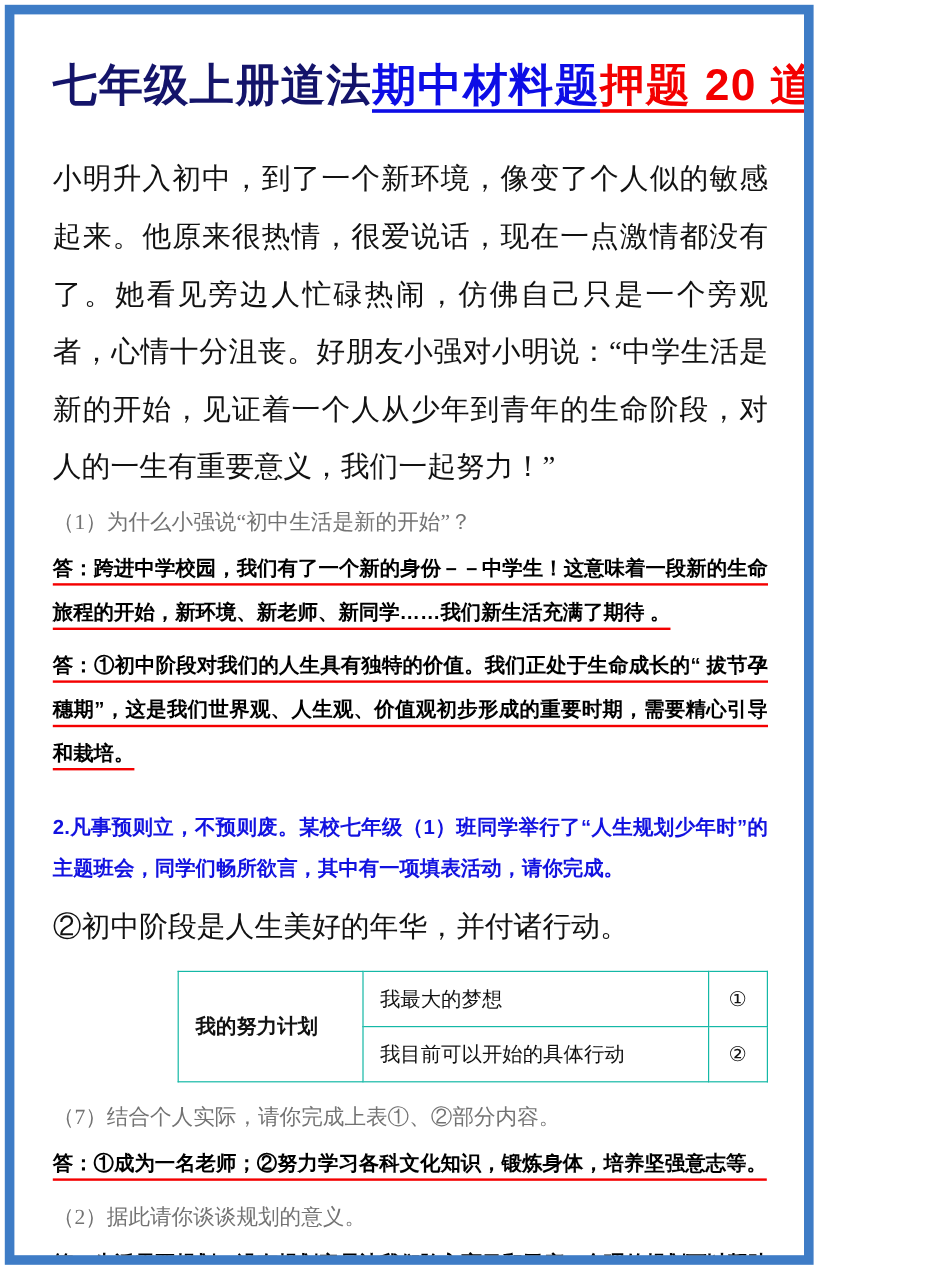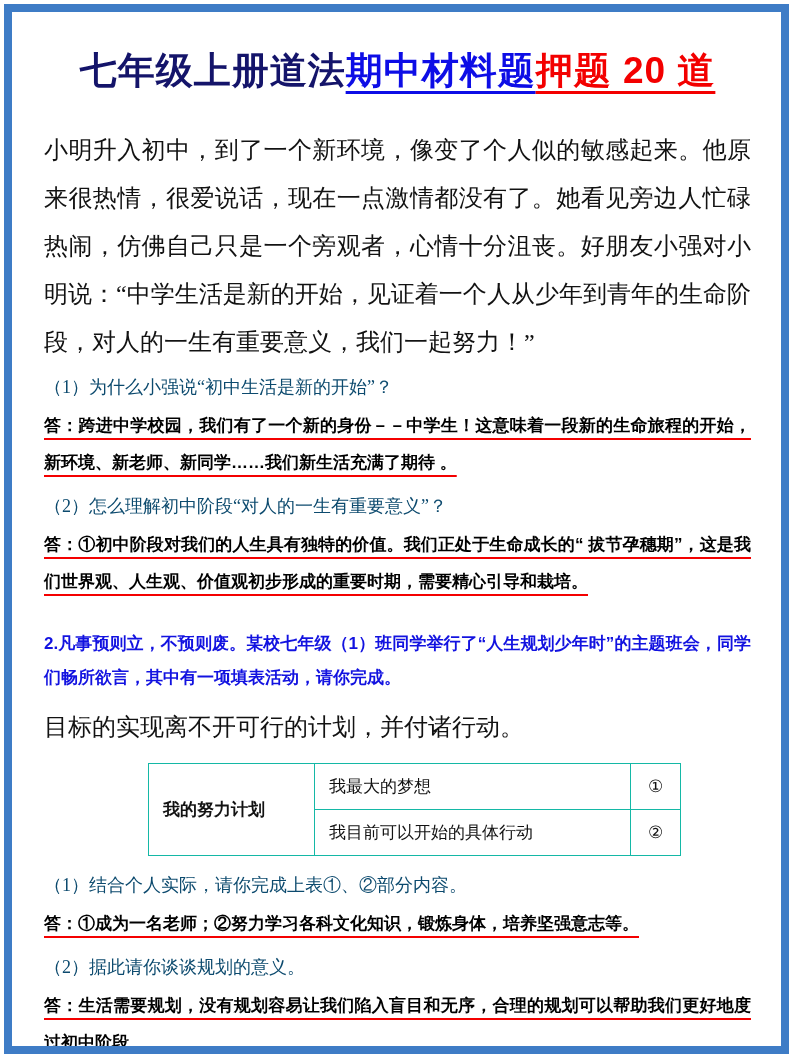--- a/index.html
+++ b/index.html
@@ -3,21 +3,21 @@
 <meta charset="utf-8">
 <style>
   * { margin:0; padding:0; box-sizing:border-box; }
   html, body { background:#ffffff; }
   body {
     width:793px; height:1058px;
     padding:4px;
     font-family:"Liberation Serif", serif;
   }
   .frame {
-    width:785px; height:1050px;
+    width:674px; height:1050px;
     border:8px solid #3e7cc6;
     background:#ffffff;
     overflow:hidden;
   }
   .page {
     padding:16px 30px 20px 32px;
   }
   
   .title {
     text-align:center;
@@ -58,21 +58,21 @@
   }
   
   .body-text {
     color:#121212;
     font-size:24px;
     line-height:2.0;
     text-align:justify;
     margin:2px 0;
   }
   .sub {
-    color:#0c4a6e;
+    color:#737373;
     font-size:18px;
     line-height:1.9;
     margin:4px 0;
   }
   
   .answer {
     color:#000000;
     font-family:"Liberation Sans", sans-serif;
     font-weight:bold;
     font-size:17px;
@@ -105,39 +105,38 @@
 <body>
 
 <div class="frame">
   <main class="page">
 
     <h1 class="title"><span class="title-grade">七年级上册道法</span><span class="title-mid">期中材料题</span><span class="title-count">押题 20 道</span></h1>
 
     <p class="body-text">小明升入初中，到了一个新环境，像变了个人似的敏感起来。他原来很热情，很爱说话，现在一点激情都没有了。她看见旁边人忙碌热闹，仿佛自己只是一个旁观者，心情十分沮丧。好朋友小强对小明说：“中学生活是新的开始，见证着一个人从少年到青年的生命阶段，对人的一生有重要意义，我们一起努力！”</p>
     <p class="sub">（1）为什么小强说“初中生活是新的开始”？</p>
     <p class="answer">答：跨进中学校园，我们有了一个新的身份－－中学生！这意味着一段新的生命旅程的开始，新环境、新老师、新同学……我们新生活充满了期待 。</p>
-    <p class="sub">（2）怎么理解初中阶段“对人的一生有重要意义”？</p>
     <p class="answer">答：①初中阶段对我们的人生具有独特的价值。我们正处于生命成长的“ 拔节孕穗期”，这是我们世界观、人生观、价值观初步形成的重要时期，需要精心引导和栽培。</p>
 
     <p class="qheader q2">2.凡事预则立，不预则废。某校七年级（1）班同学举行了“人生规划少年时”的主题班会，同学们畅所欲言，其中有一项填表活动，请你完成。</p>
-    <p class="body-text">目标的实现离不开可行的计划，并付诸行动。</p>
+    <p class="body-text">②初中阶段是人生美好的年华，并付诸行动。</p>
 
     <table class="plan-table">
       <tbody>
         <tr>
           <td class="label-cell" rowspan="2">我的努力计划</td>
           <td class="item-cell">我最大的梦想</td>
           <td class="mark-cell">①</td>
         </tr>
         <tr>
           <td class="item-cell">我目前可以开始的具体行动</td>
           <td class="mark-cell">②</td>
         </tr>
       </tbody>
     </table>
 
-    <p class="sub">（1）结合个人实际，请你完成上表①、②部分内容。</p>
+    <p class="sub">（7）结合个人实际，请你完成上表①、②部分内容。</p>
     <p class="answer">答：①成为一名老师；②努力学习各科文化知识，锻炼身体，培养坚强意志等。</p>
     <p class="sub">（2）据此请你谈谈规划的意义。</p>
     <p class="answer">答：生活需要规划，没有规划容易让我们陷入盲目和无序，合理的规划可以帮助我们更好地度过初中阶段。</p>
 
   </main>
 </div>
 
 </body></html>

